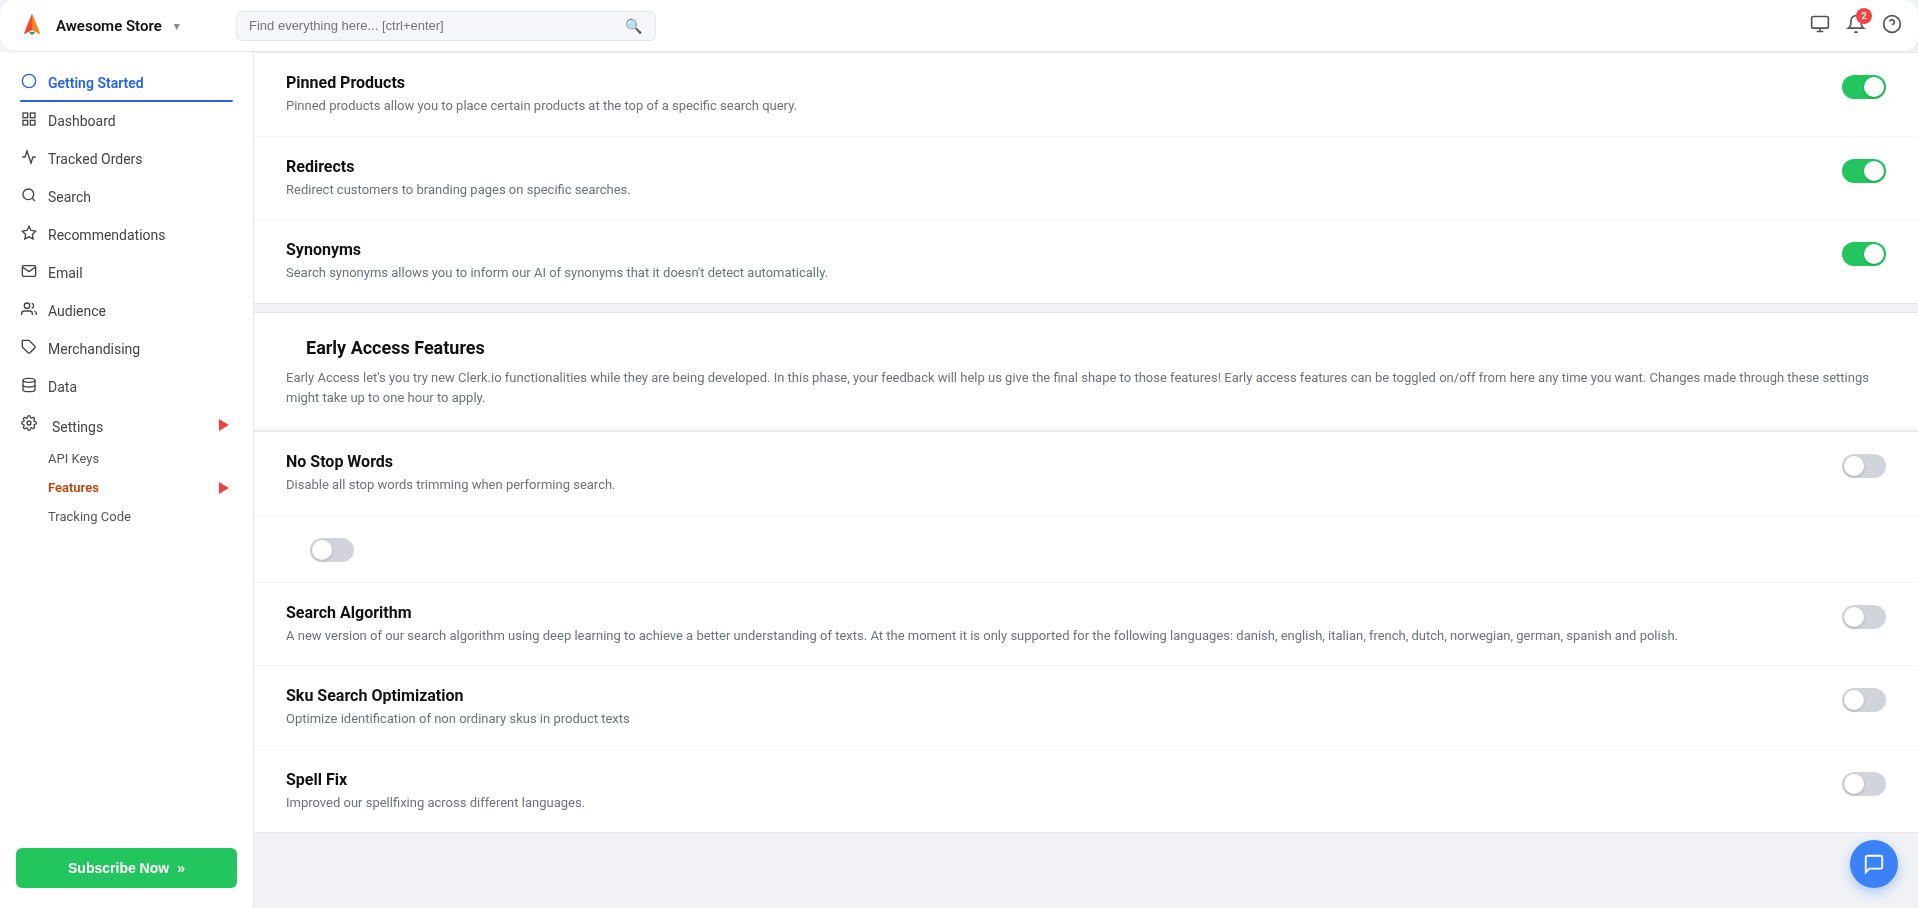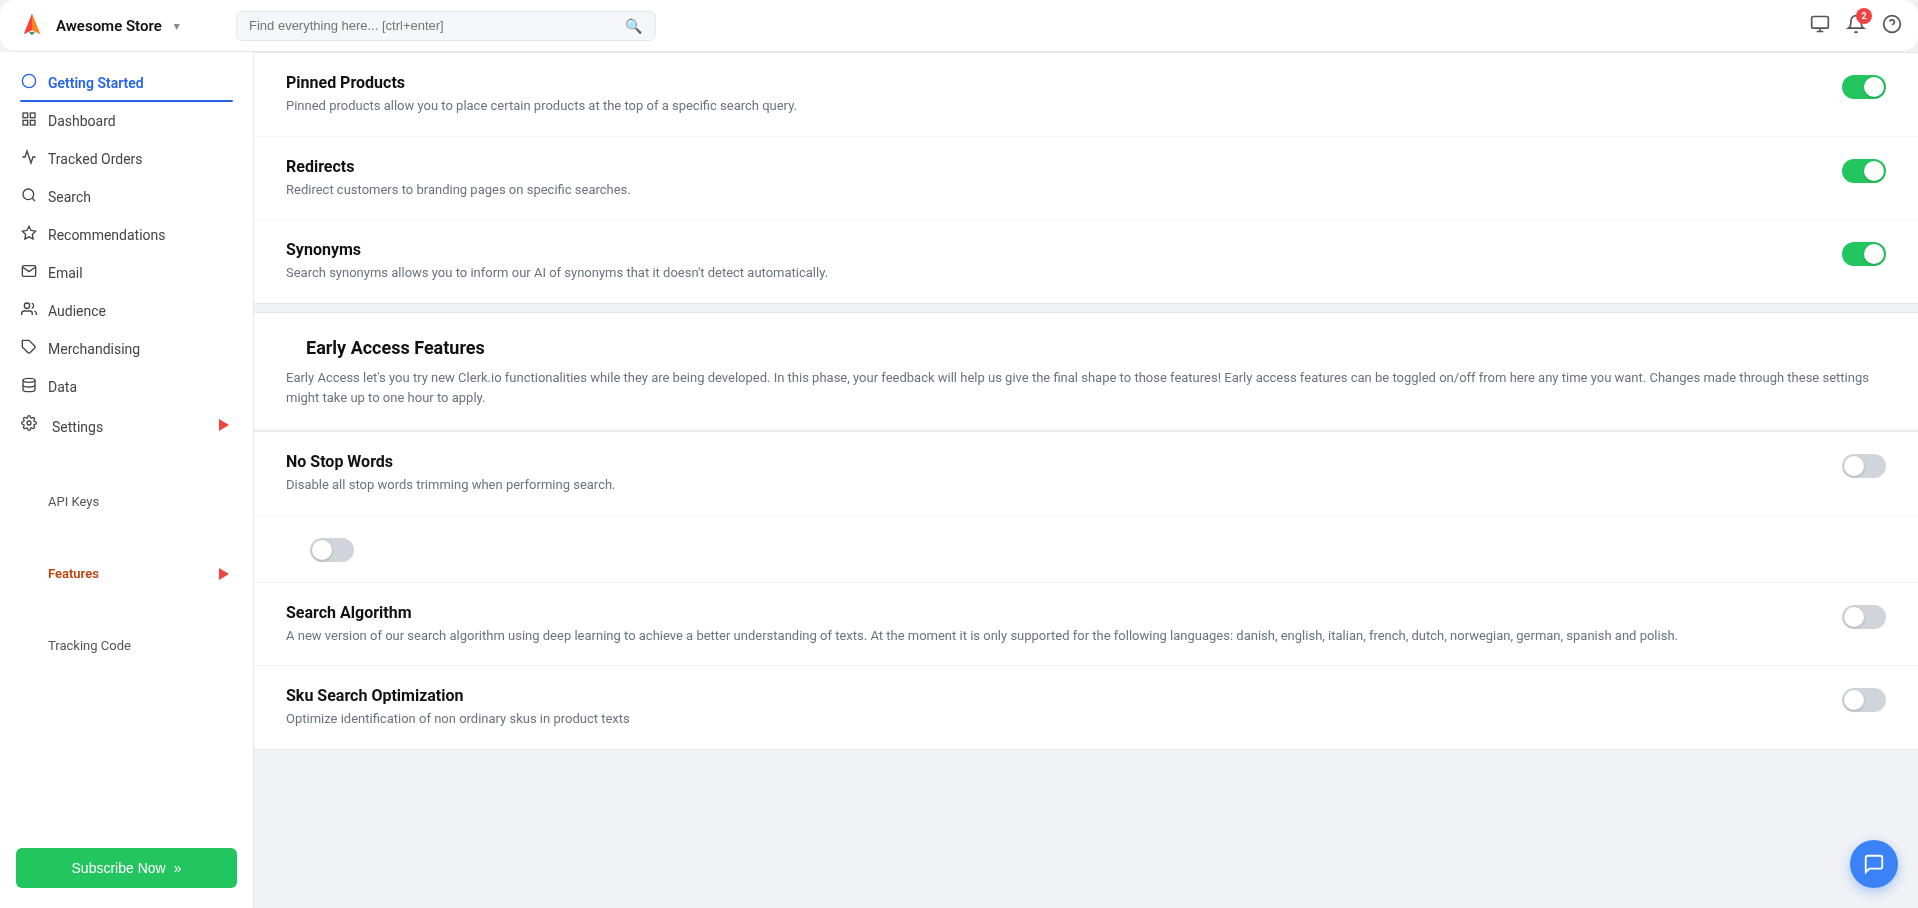--- a/index.html
+++ b/index.html
@@ -49,27 +49,27 @@
       position: relative;
     }
     .sidebar-item.active { color: #2563eb; font-weight: 600; }
     .sidebar-item.active::after {
       content: ''; position: absolute; bottom: 0; left: 20px; right: 20px;
       height: 2px; background: #2563eb; border-radius: 2px;
     }
     .sidebar-item .icon { width: 18px; text-align: center; font-size: 15px; color: inherit; }
     .sidebar-sub-item {
       display: flex; align-items: center; gap: 8px;
-      padding: 7px 20px 7px 48px; cursor: pointer; font-size: 13px; color: #555; margin-top: 43px;
+      padding: 7px 20px 7px 48px; cursor: pointer; font-size: 13px; color: #555;
     }
     .sidebar-sub-item.active-sub { color: #c2410c; font-weight: 600; }
     .subscribe-btn {
       margin: 16px 16px 8px; background: #22c55e; color: #fff;
       border: none; border-radius: 6px; padding: 12px 20px;
-      font-size: 14px; font-weight: 400; cursor: pointer;
+      font-size: 14px; font-weight: 700; cursor: pointer;
       display: flex; align-items: center; justify-content: center; gap: 8px;
     }
 
     
     .content-area { flex: 1; overflow-y: auto; padding: 0; background: #f0f2f5; }
     .content-inner { padding: 0 0 40px; }
 
     
     .feature-section {
       background: #fff; margin: 0 0 8px; border-radius: 0;
@@ -377,20 +377,31 @@
             <div class="feature-title">Sku Search Optimization</div>
             <div class="feature-desc">Optimize identification of non ordinary skus in product texts</div>
           </div>
           <div class="toggle-wrap">
             <div class="toggle off">
               <div class="toggle-knob"></div>
             </div>
           </div>
         </div>
 
+        <div class="feature-row">
+          <div class="feature-text">
+            <div class="feature-title">Spell Fix</div>
+            <div class="feature-desc">Improved our spellfixing across different languages.</div>
+          </div>
+          <div class="toggle-wrap">
+            <div class="toggle off">
+              <div class="toggle-knob"></div>
+            </div>
+          </div>
+        </div>
       </div>
 
     </div>
   </div>
 </div>
 
 <div class="chat-btn">
   <svg width="22" height="22" viewBox="0 0 24 24" fill="none" stroke="#fff" stroke-width="2">
       <path d="M21 15a2 2 0 0 1-2 2H7l-4 4V5a2 2 0 0 1 2-2h14a2 2 0 0 1 2 2z"></path>
     </svg>

